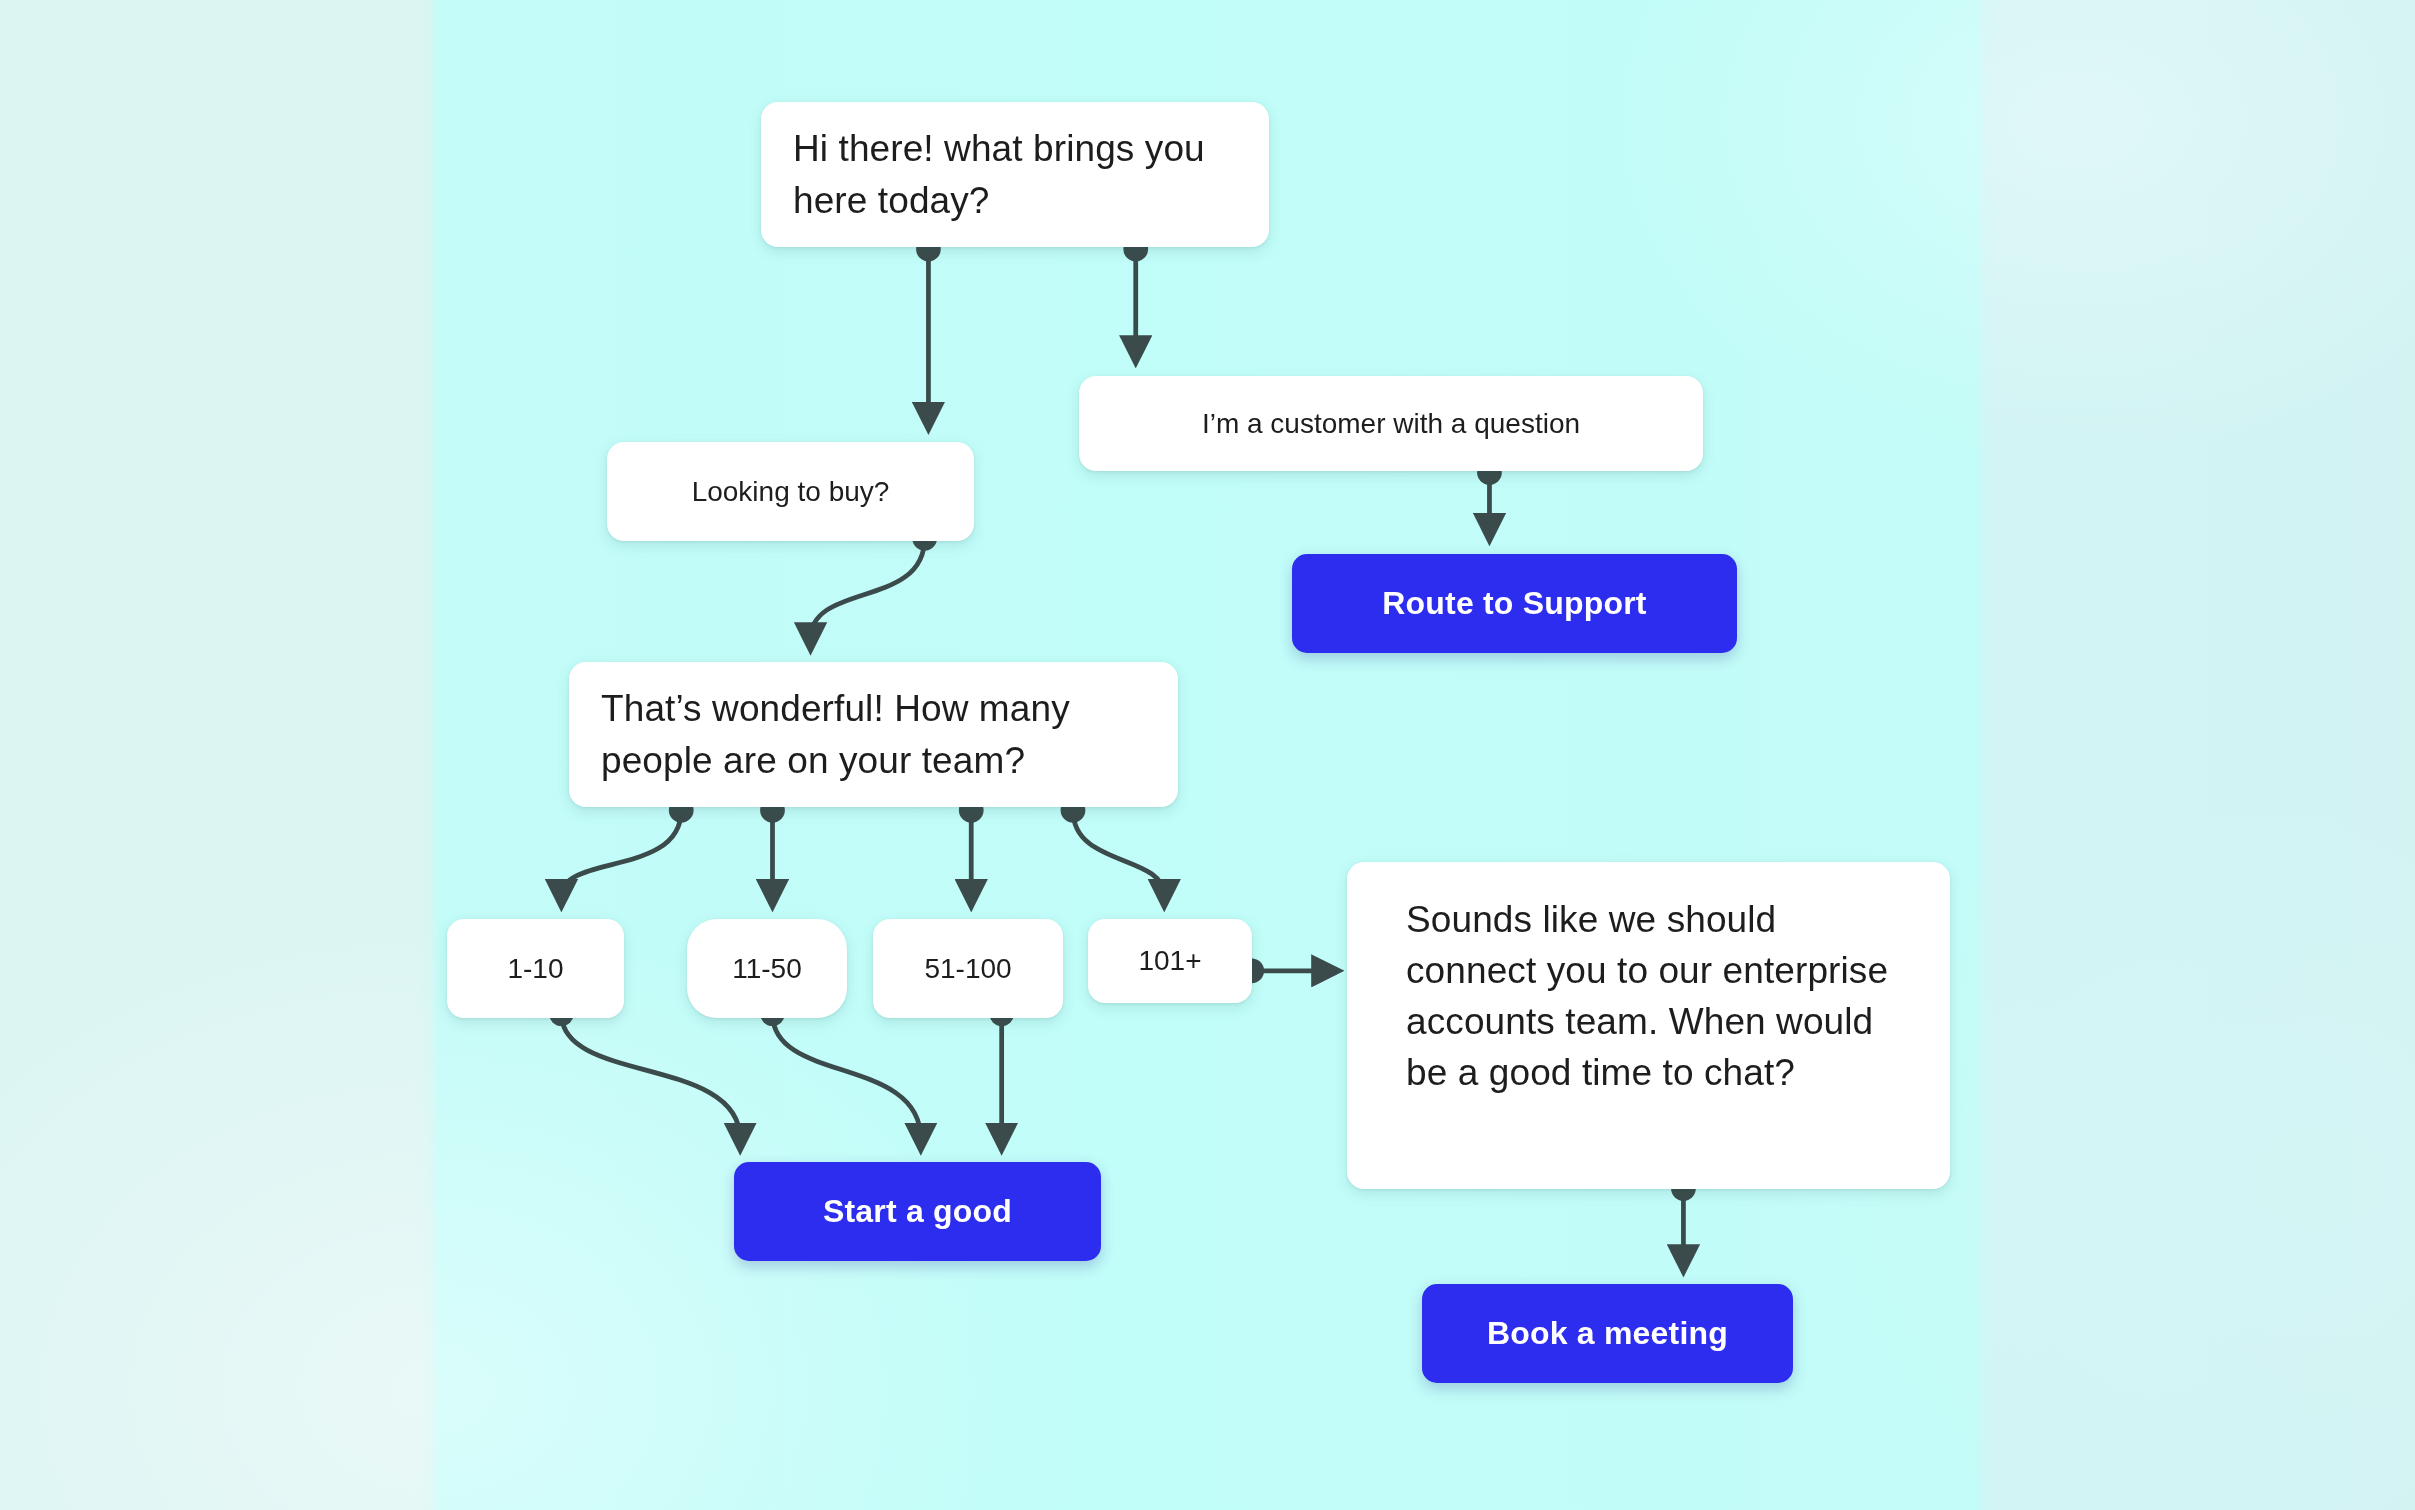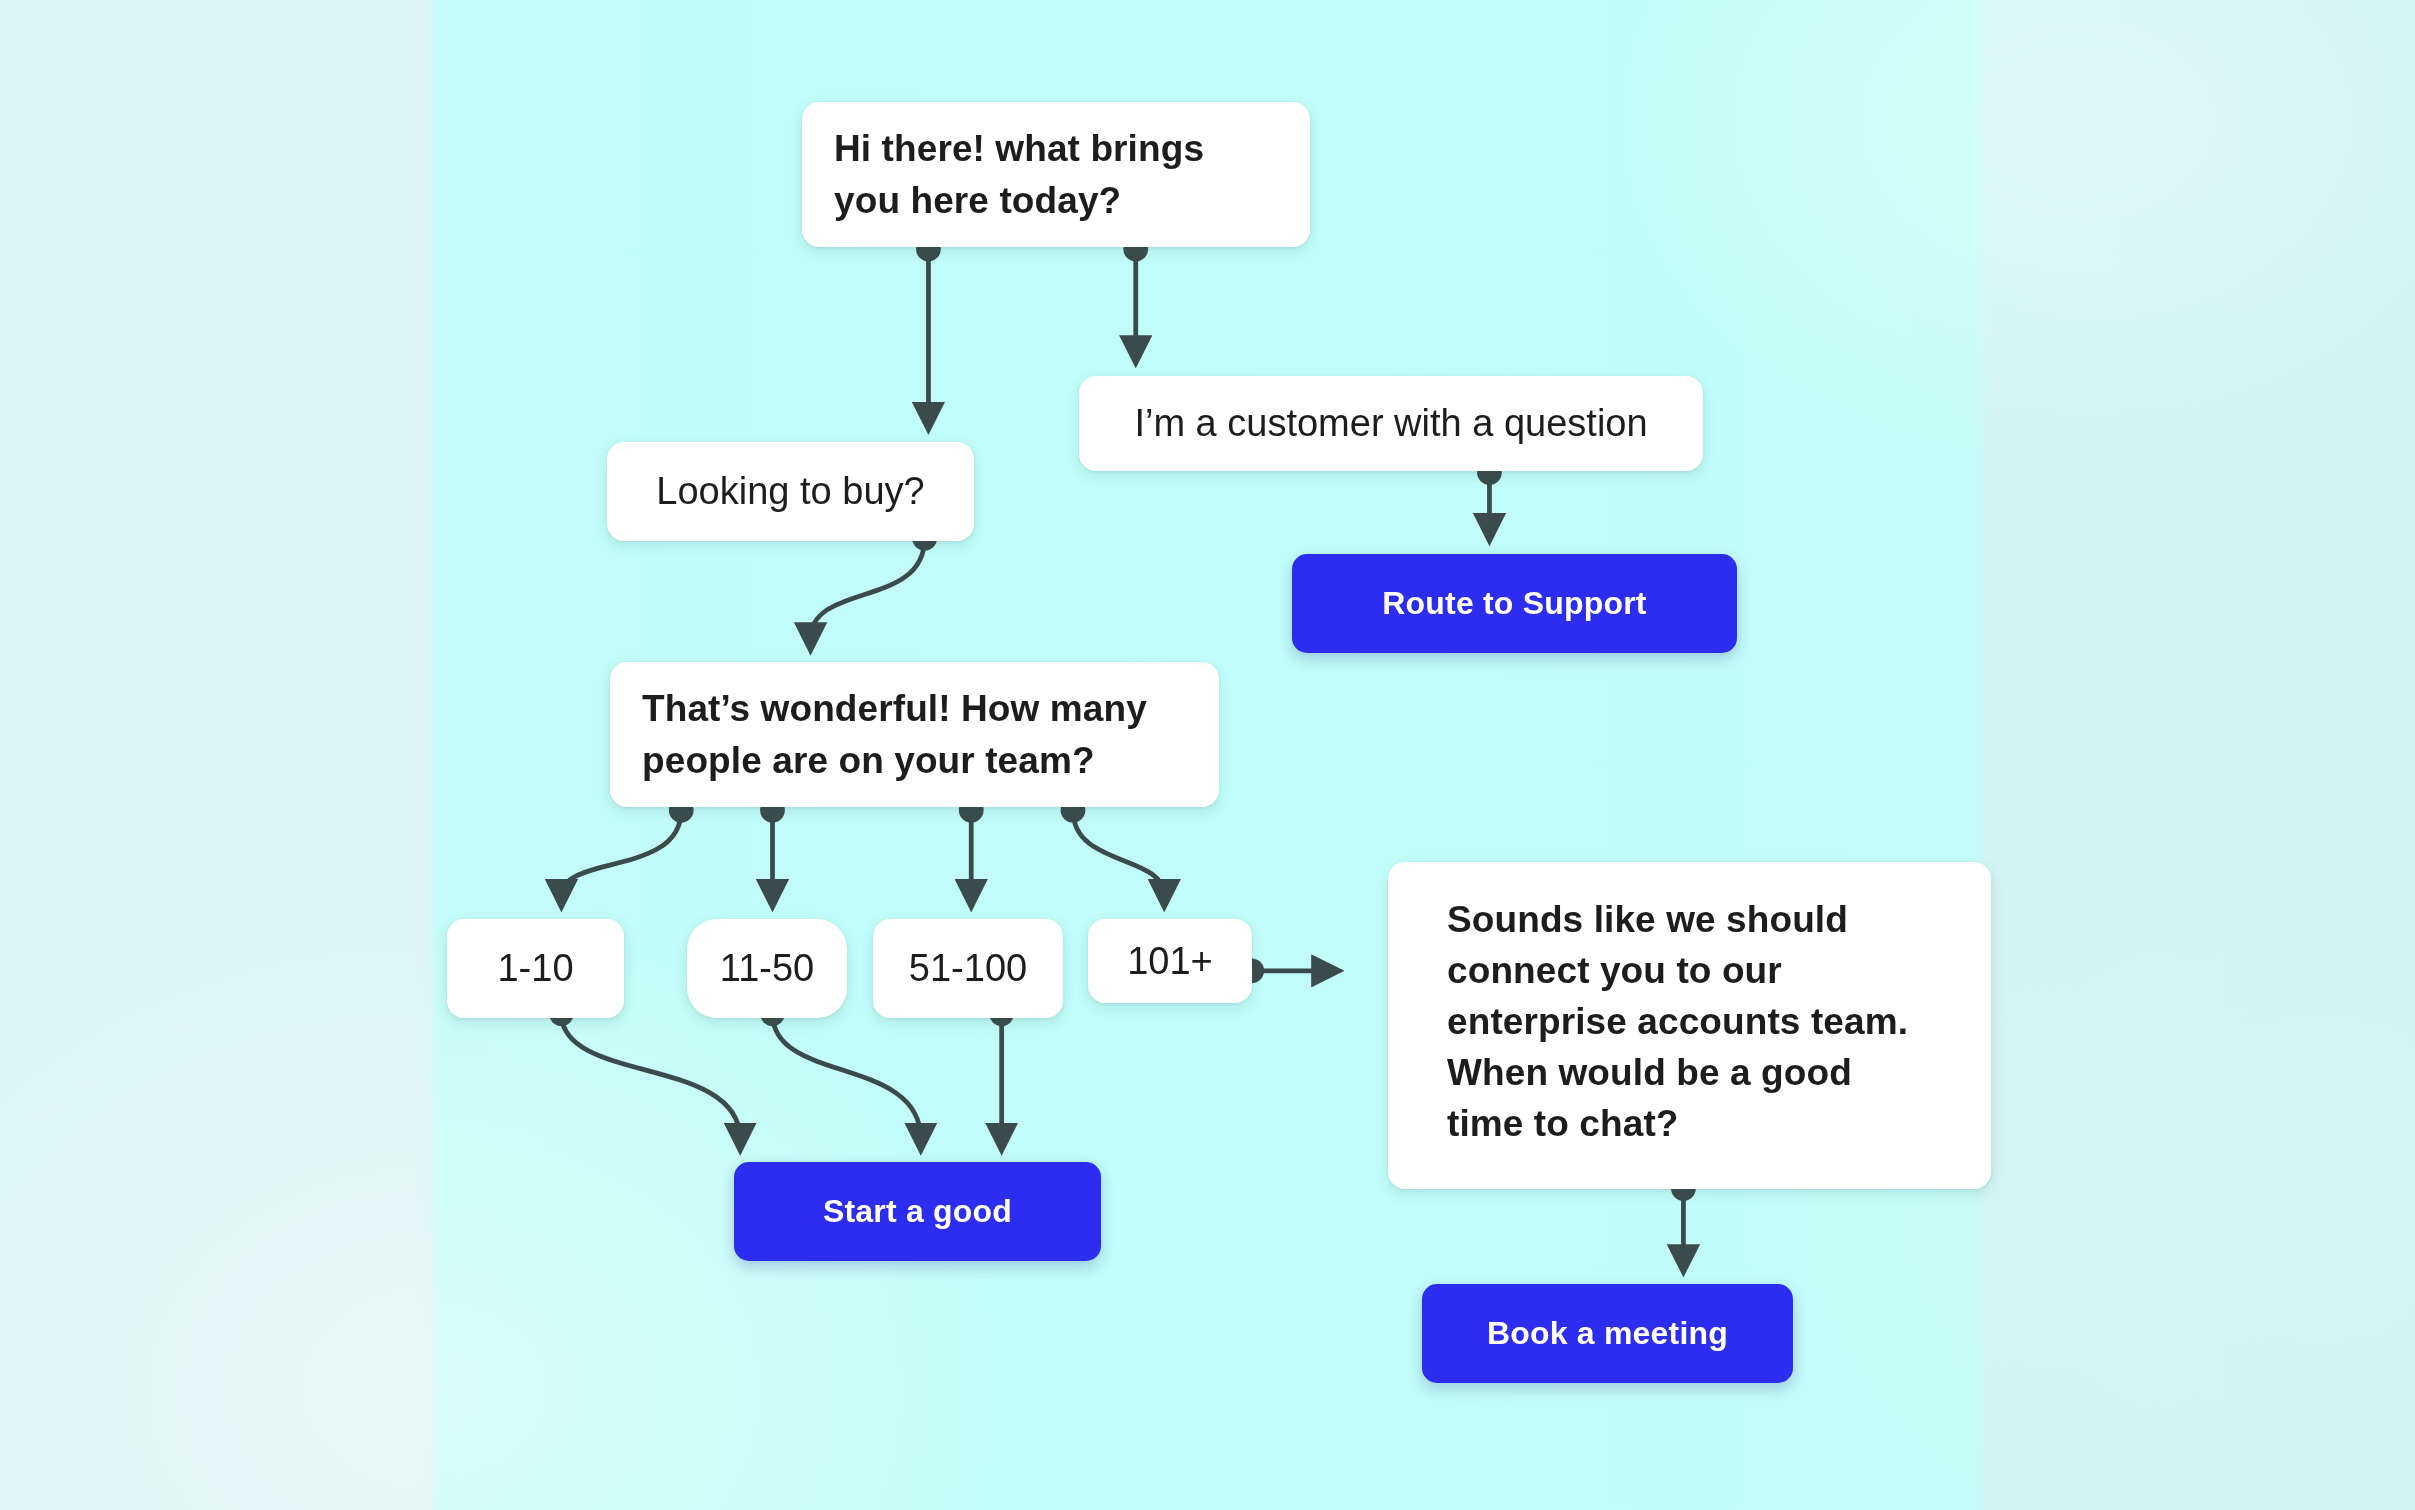--- a/index.html
+++ b/index.html
@@ -42,27 +42,26 @@
     display:flex;align-items:center;
     box-shadow:0 4.8px 12.4px rgba(36,90,92,.13), 0 1px 2.9px rgba(36,90,92,.10);
   }
   .msg{
     background:#ffffff;
     color:#1d1d1f;
     font-size:37px;
     line-height:1.38;
     letter-spacing:0.1px;
     padding:25px 32px;
-    font-weight:700;
-    margin-left:41px;
+    font-weight:400;
   }
   .opt{
     background:#ffffff;
     color:#1d1d1f;
-    font-size:38px;
+    font-size:28px;
     justify-content:center;
     font-weight:400;
     border-radius:17px;
   }
   .btn{
     background:#2d2df0;
     color:#ffffff;
     font-size:32px;
     font-weight:700;
     justify-content:center;

